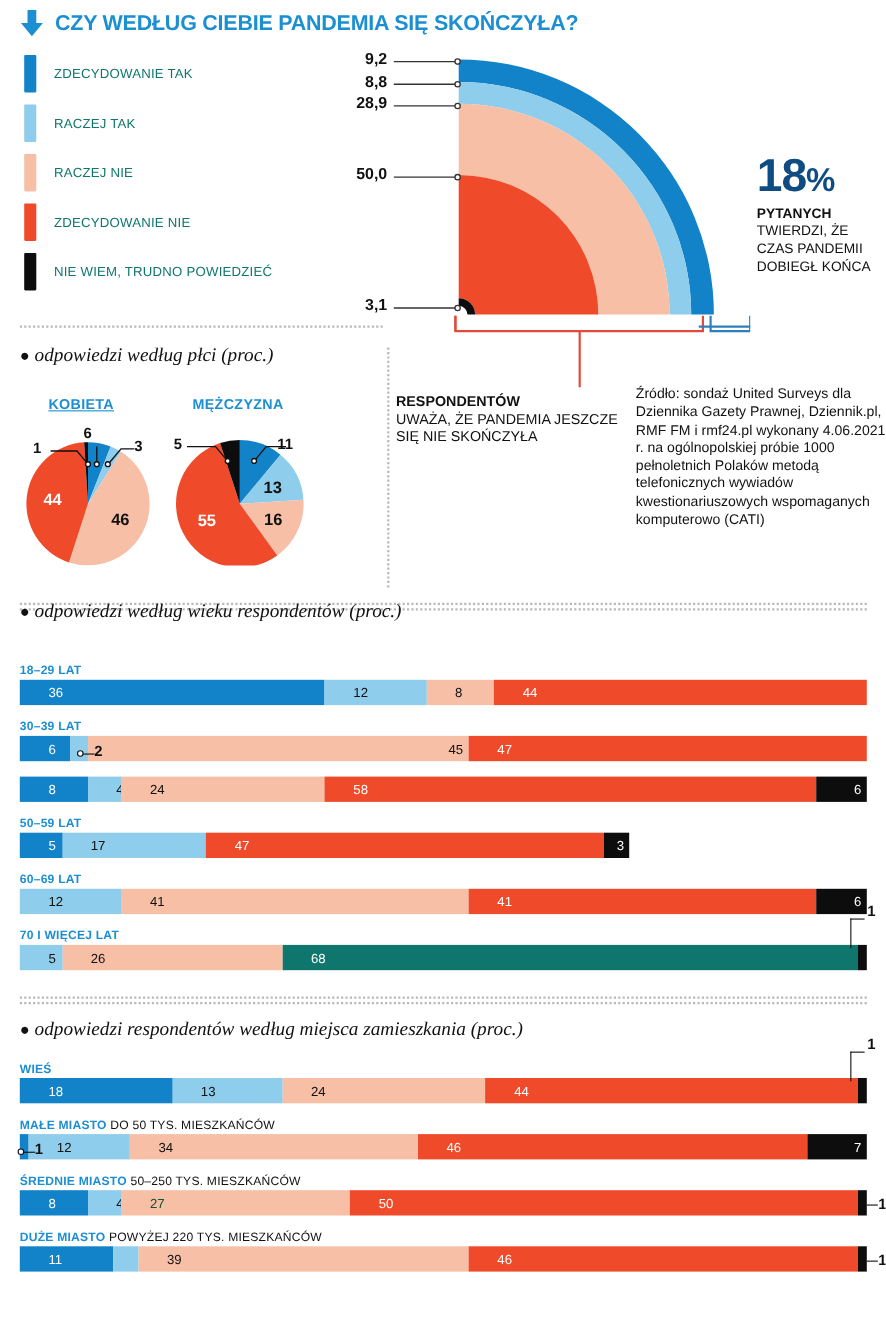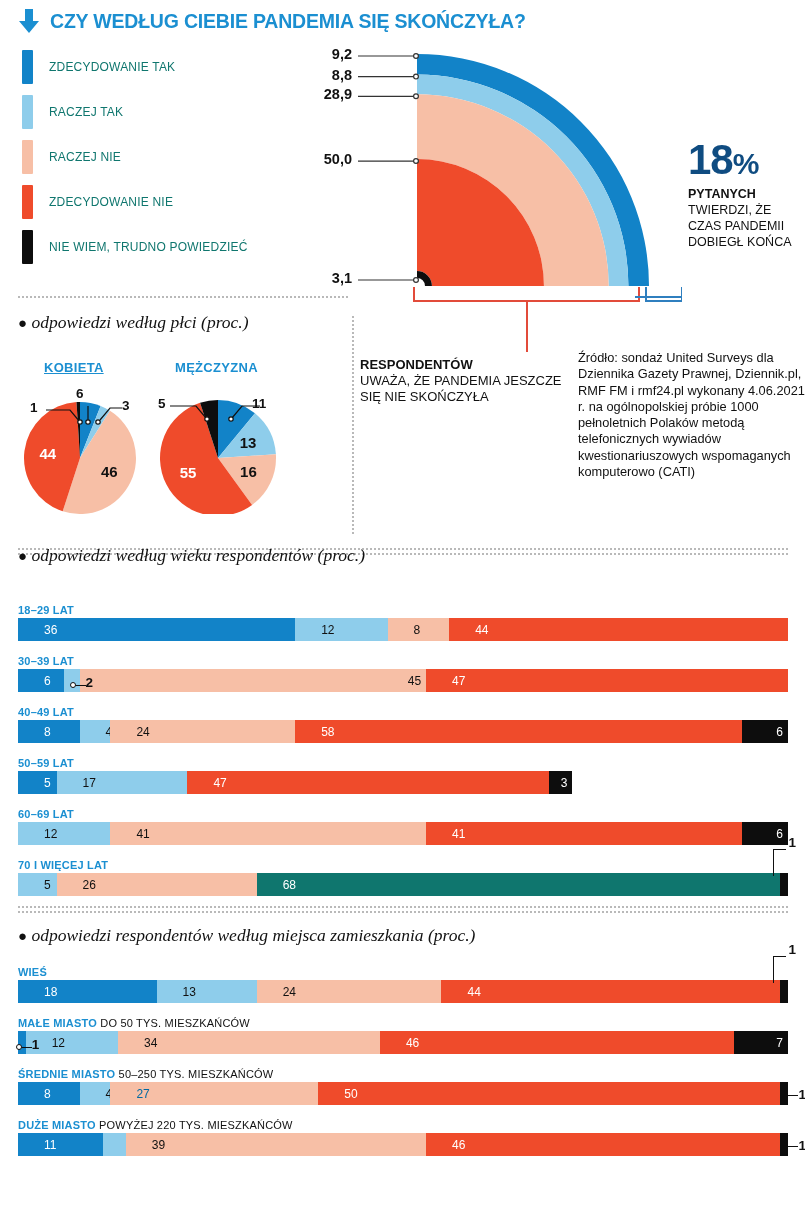--- a/index.html
+++ b/index.html
@@ -259,21 +259,20 @@
           </div>
           <div class="seg" style="width: 47%; background: rgb(239, 75, 43);">
             <span style="color: rgb(255, 255, 255);">47</span>
           </div>
         </div>
         <div class="tag-out" style="left: calc(8% + 6px); top: 20px;">2</div>
         <div style="position: absolute; height: 0px; border-top: 1.3px solid rgb(17, 17, 17); top: 30px; width: 14px; left: calc(8% - 8px);"></div>
         <div style="position: absolute; width: 4px; height: 4px; border-radius: 50%; background: rgb(255, 255, 255); border: 1.2px solid rgb(17, 17, 17); top: 27px; left: calc(8% - 10px);"></div>
       </div>
       <div class="rowblock">
-        <div class="bar-label">40–49 LAT</div>
         <div class="bar">
           <div class="seg" style="width: 8%; background: rgb(18, 131, 200);">
             <span style="color: rgb(255, 255, 255);">8</span>
           </div>
           <div class="seg" style="width: 4%; background: rgb(142, 205, 235);">
             <span style="color: rgb(17, 17, 17);">4</span>
           </div>
           <div class="seg" style="width: 24%; background: rgb(247, 191, 166);">
             <span style="color: rgb(17, 17, 17);">24</span>
           </div>
@@ -390,21 +389,21 @@
       <div class="rowblock">
         <div class="bar-label">ŚREDNIE MIASTO <span class="sub">50–250 TYS. MIESZKAŃCÓW</span></div>
         <div class="bar">
           <div class="seg" style="width: 8%; background: rgb(18, 131, 200);">
             <span style="color: rgb(255, 255, 255);">8</span>
           </div>
           <div class="seg" style="width: 4%; background: rgb(142, 205, 235);">
             <span style="color: rgb(17, 17, 17);">4</span>
           </div>
           <div class="seg" style="width: 27%; background: rgb(247, 191, 166);">
-            <span style="color: #0369a1;">27</span>
+            <span style="color: #14532d;">27</span>
           </div>
           <div class="seg" style="width: 60%; background: rgb(239, 75, 43);">
             <span style="color: rgb(255, 255, 255);">50</span>
           </div>
           <div class="seg" style="width: 1%; background: rgb(13, 13, 13);"></div>
         </div>
         <div class="tag-out" style="right: -18px; top: 19px;">1</div>
         <div style="position: absolute; right: -10px; top: 27px; width: 10px; height: 0px; border-top: 1.3px solid rgb(17, 17, 17);"></div>
       </div>
       <div class="rowblock">

